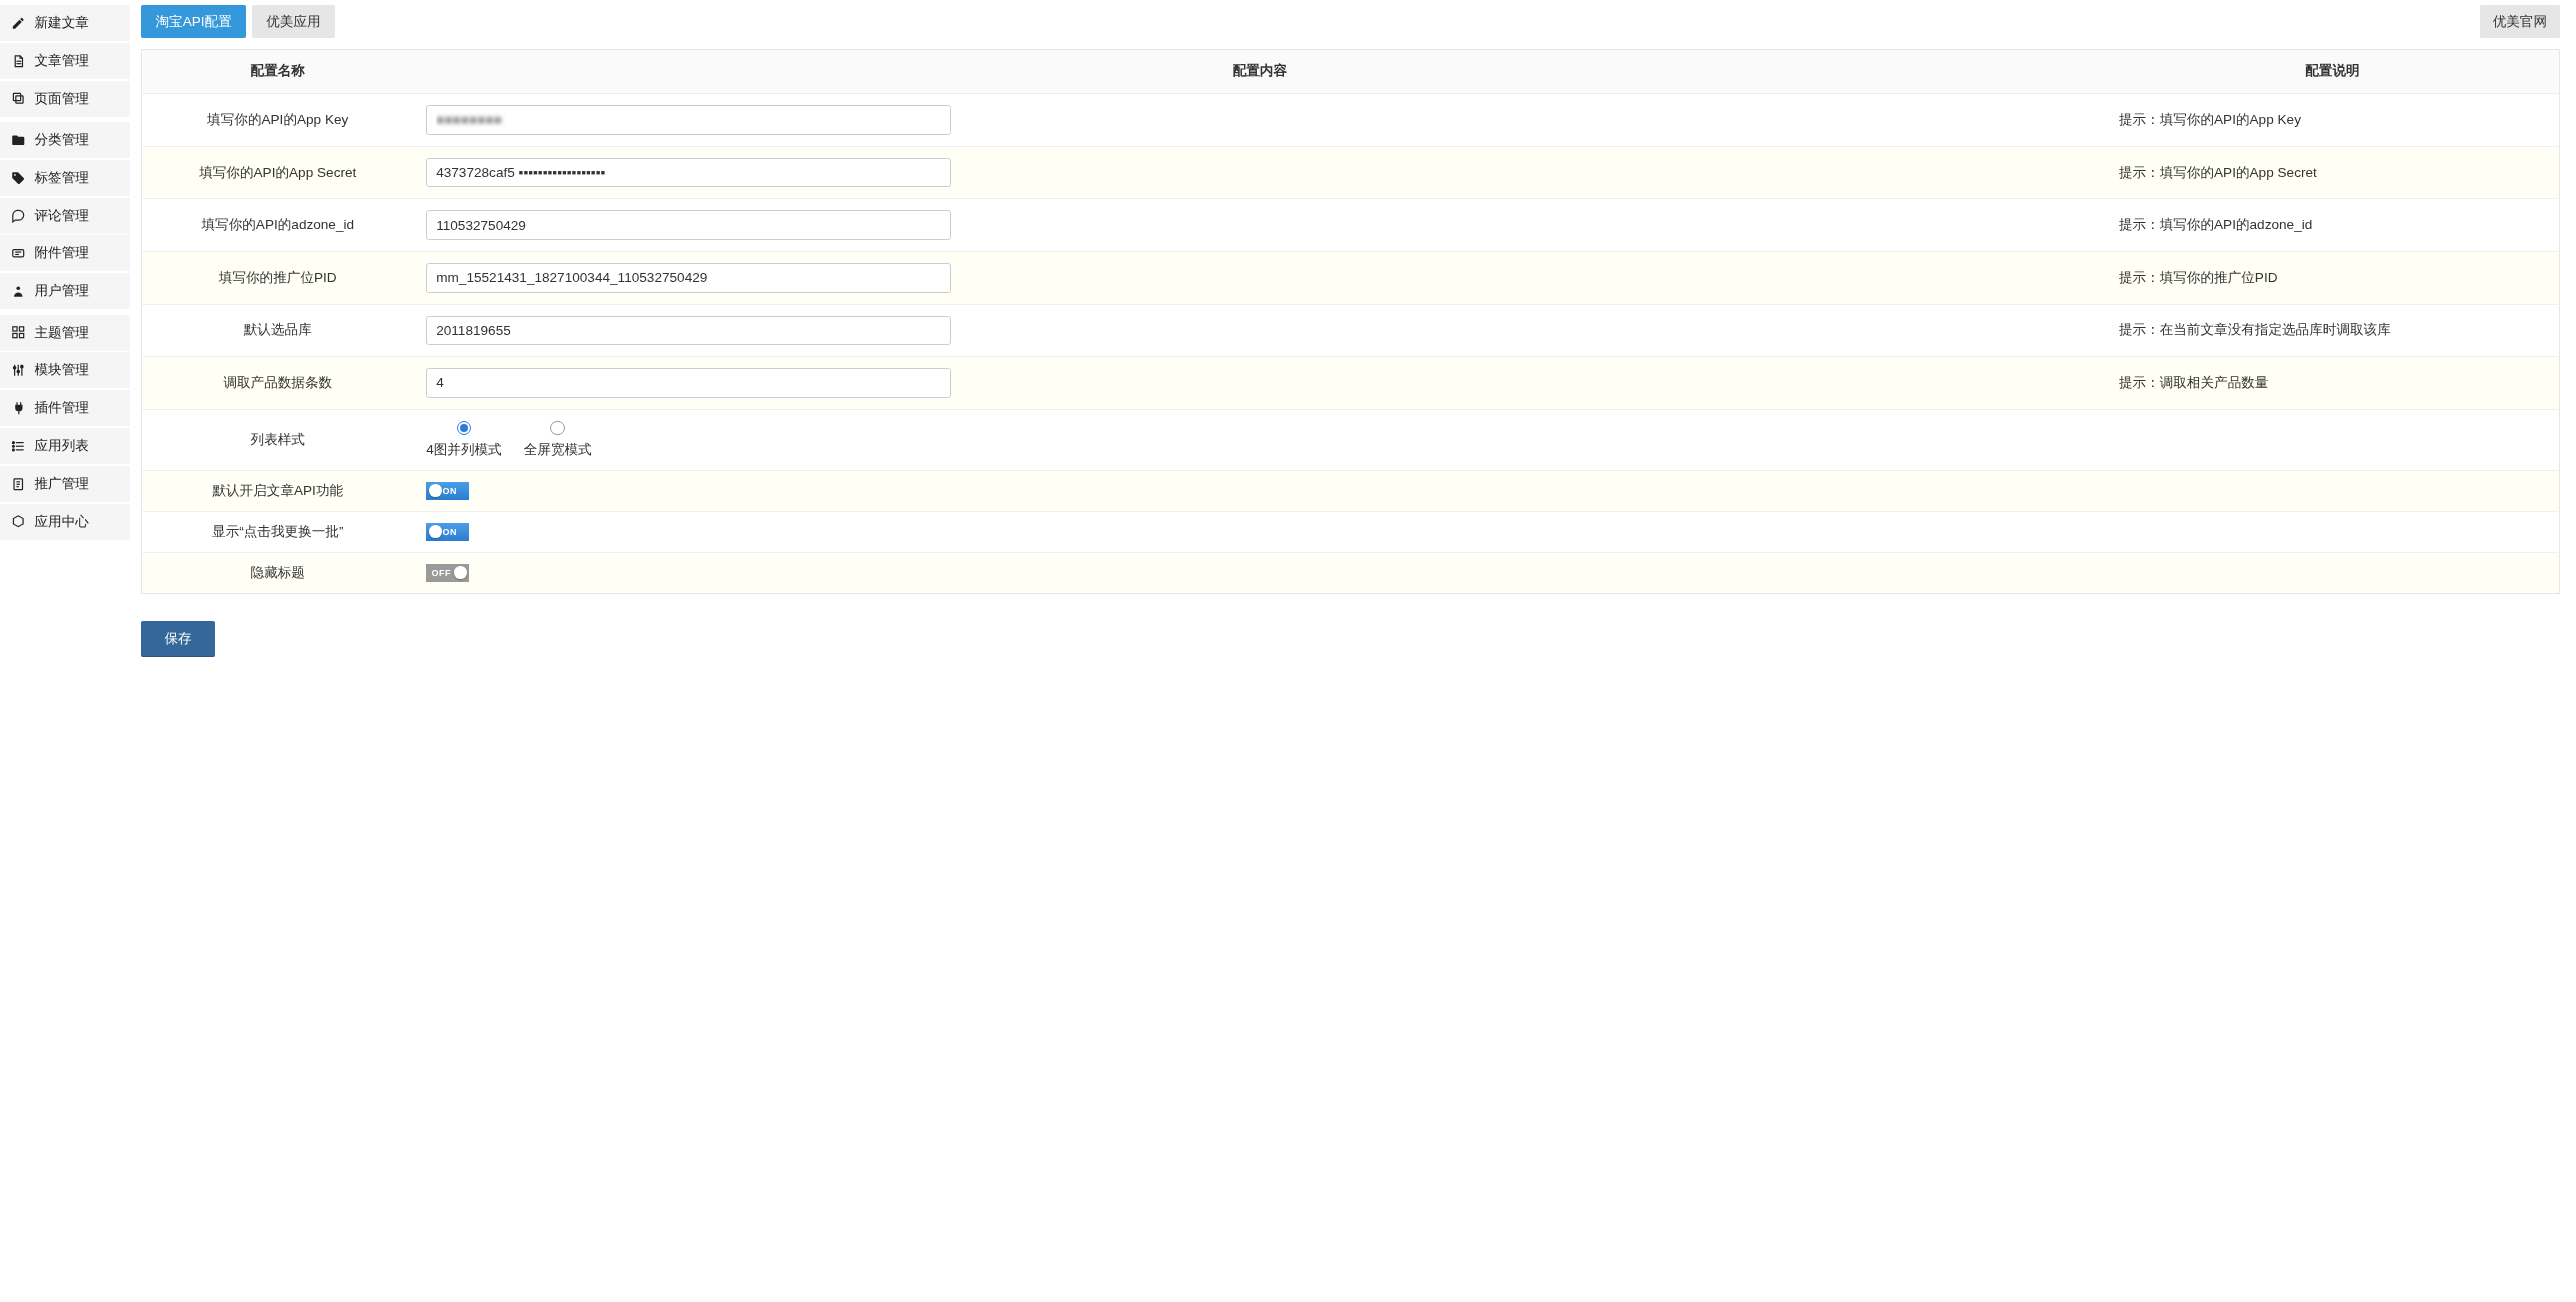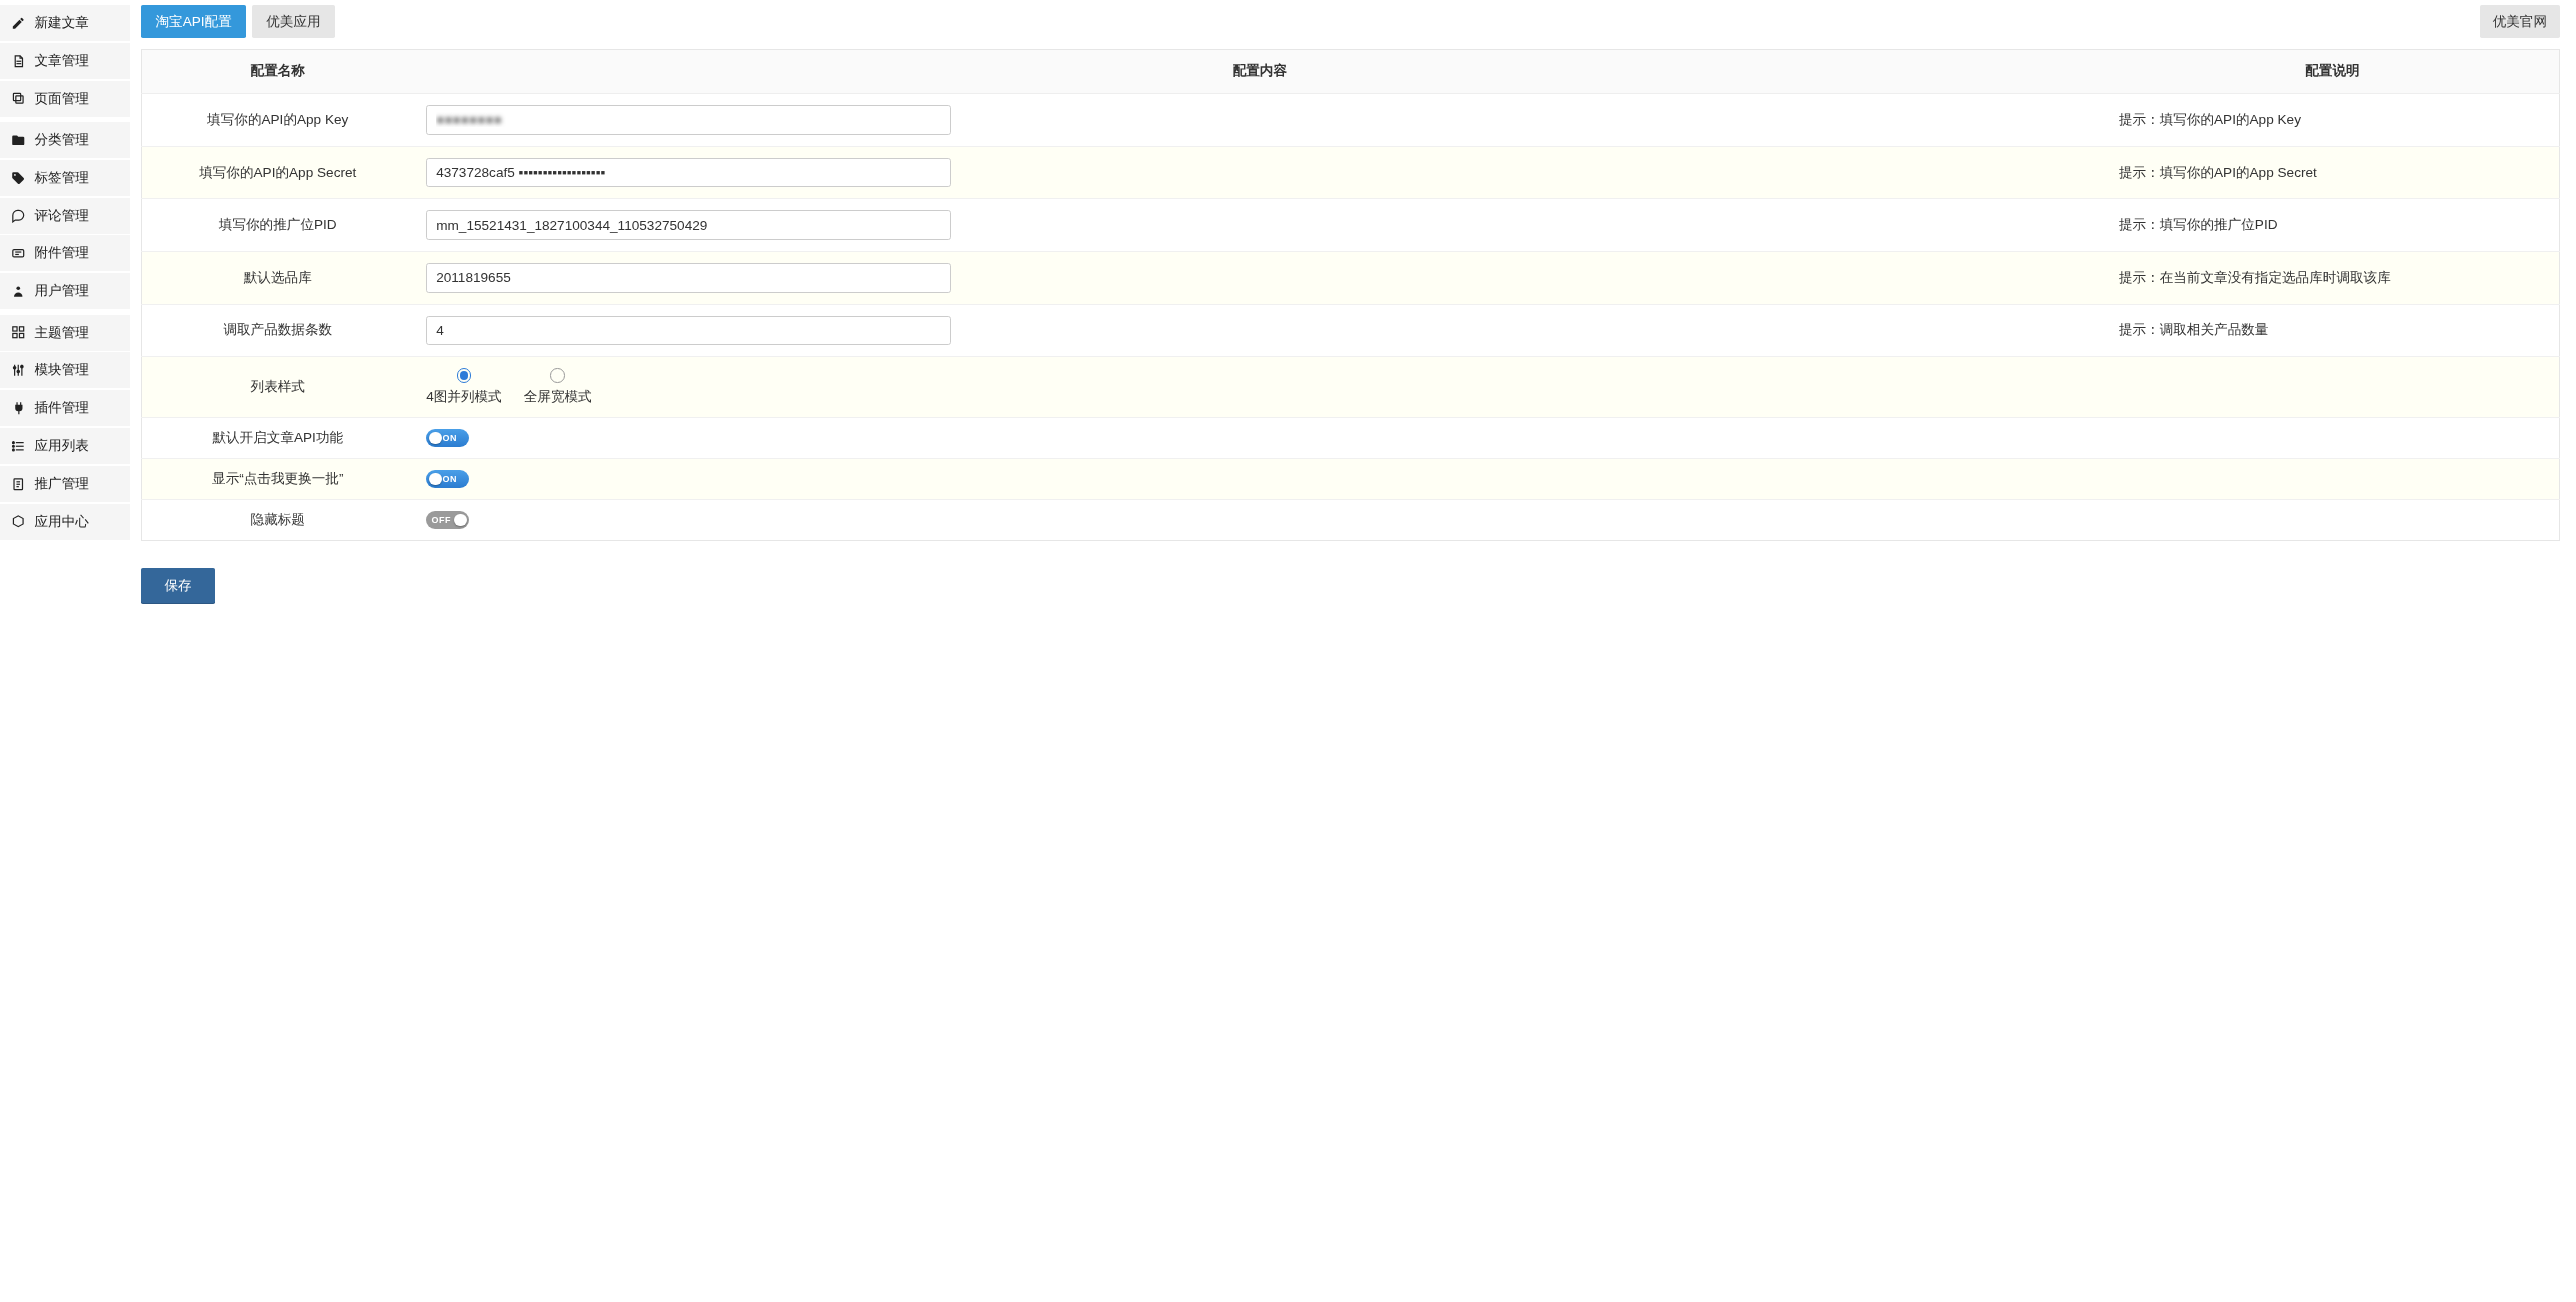--- a/index.html
+++ b/index.html
@@ -118,21 +118,21 @@
       border: 1.8px solid #999; display: inline-block; position: relative;
     }
     .radio-dot.checked { border-color: #2d7bd8; }
     .radio-dot.checked::after {
       content: ""; position: absolute; inset: 1.8px;
       border-radius: 50%; background: #2d7bd8;
     }
 
     .toggle {
       display: inline-flex; align-items: center;
-      width: 43px; height: 18px; border-radius: 9px;
+      width: 43px; height: 18px; border-radius: 0;
       position: relative; cursor: pointer;
       font-size: 9px; font-weight: 700; letter-spacing: 0.5px;
     }
     .toggle .knob {
       width: 12.7px; height: 12.7px; border-radius: 50%;
       background: #fff; position: absolute; top: 2.7px;
       box-shadow: 0 0.9px 1.8px rgba(0,0,0,0.3);
     }
     .toggle.on { background: linear-gradient(#4a9fe8, #2b7cd0); color: #fff; }
     .toggle.on .txt { margin-left: 16.3px; }
@@ -325,20 +325,25 @@
 
     <tr>
           <td class="col-name">填写你的API的App Key</td>
           <td class="col-content"><input type="text" class="text-input blur" value="●●●●●●●●" style=""></td>
           <td class="col-desc">提示：填写你的API的App Key</td>
         </tr>
         <tr>
           <td class="col-name">填写你的API的App Secret</td>
           <td class="col-content"><input type="text" class="text-input" value="4373728caf5 ▪▪▪▪▪▪▪▪▪▪▪▪▪▪▪▪▪▪" style=""></td>
           <td class="col-desc">提示：填写你的API的App Secret</td>
+        </tr>
+        <tr>
+          <td class="col-name">填写你的API的adzone_id</td>
+          <td class="col-content"><input type="text" class="text-input" value="110532750429" style=""></td>
+          <td class="col-desc">提示：填写你的API的adzone_id</td>
         </tr>
         <tr>
           <td class="col-name">填写你的推广位PID</td>
           <td class="col-content"><input type="text" class="text-input" value="mm_15521431_1827100344_110532750429" style=""></td>
           <td class="col-desc">提示：填写你的推广位PID</td>
         </tr>
         <tr>
           <td class="col-name">默认选品库</td>
           <td class="col-content"><input type="text" class="text-input" value="2011819655" style=""></td>
           <td class="col-desc">提示：在当前文章没有指定选品库时调取该库</td>

